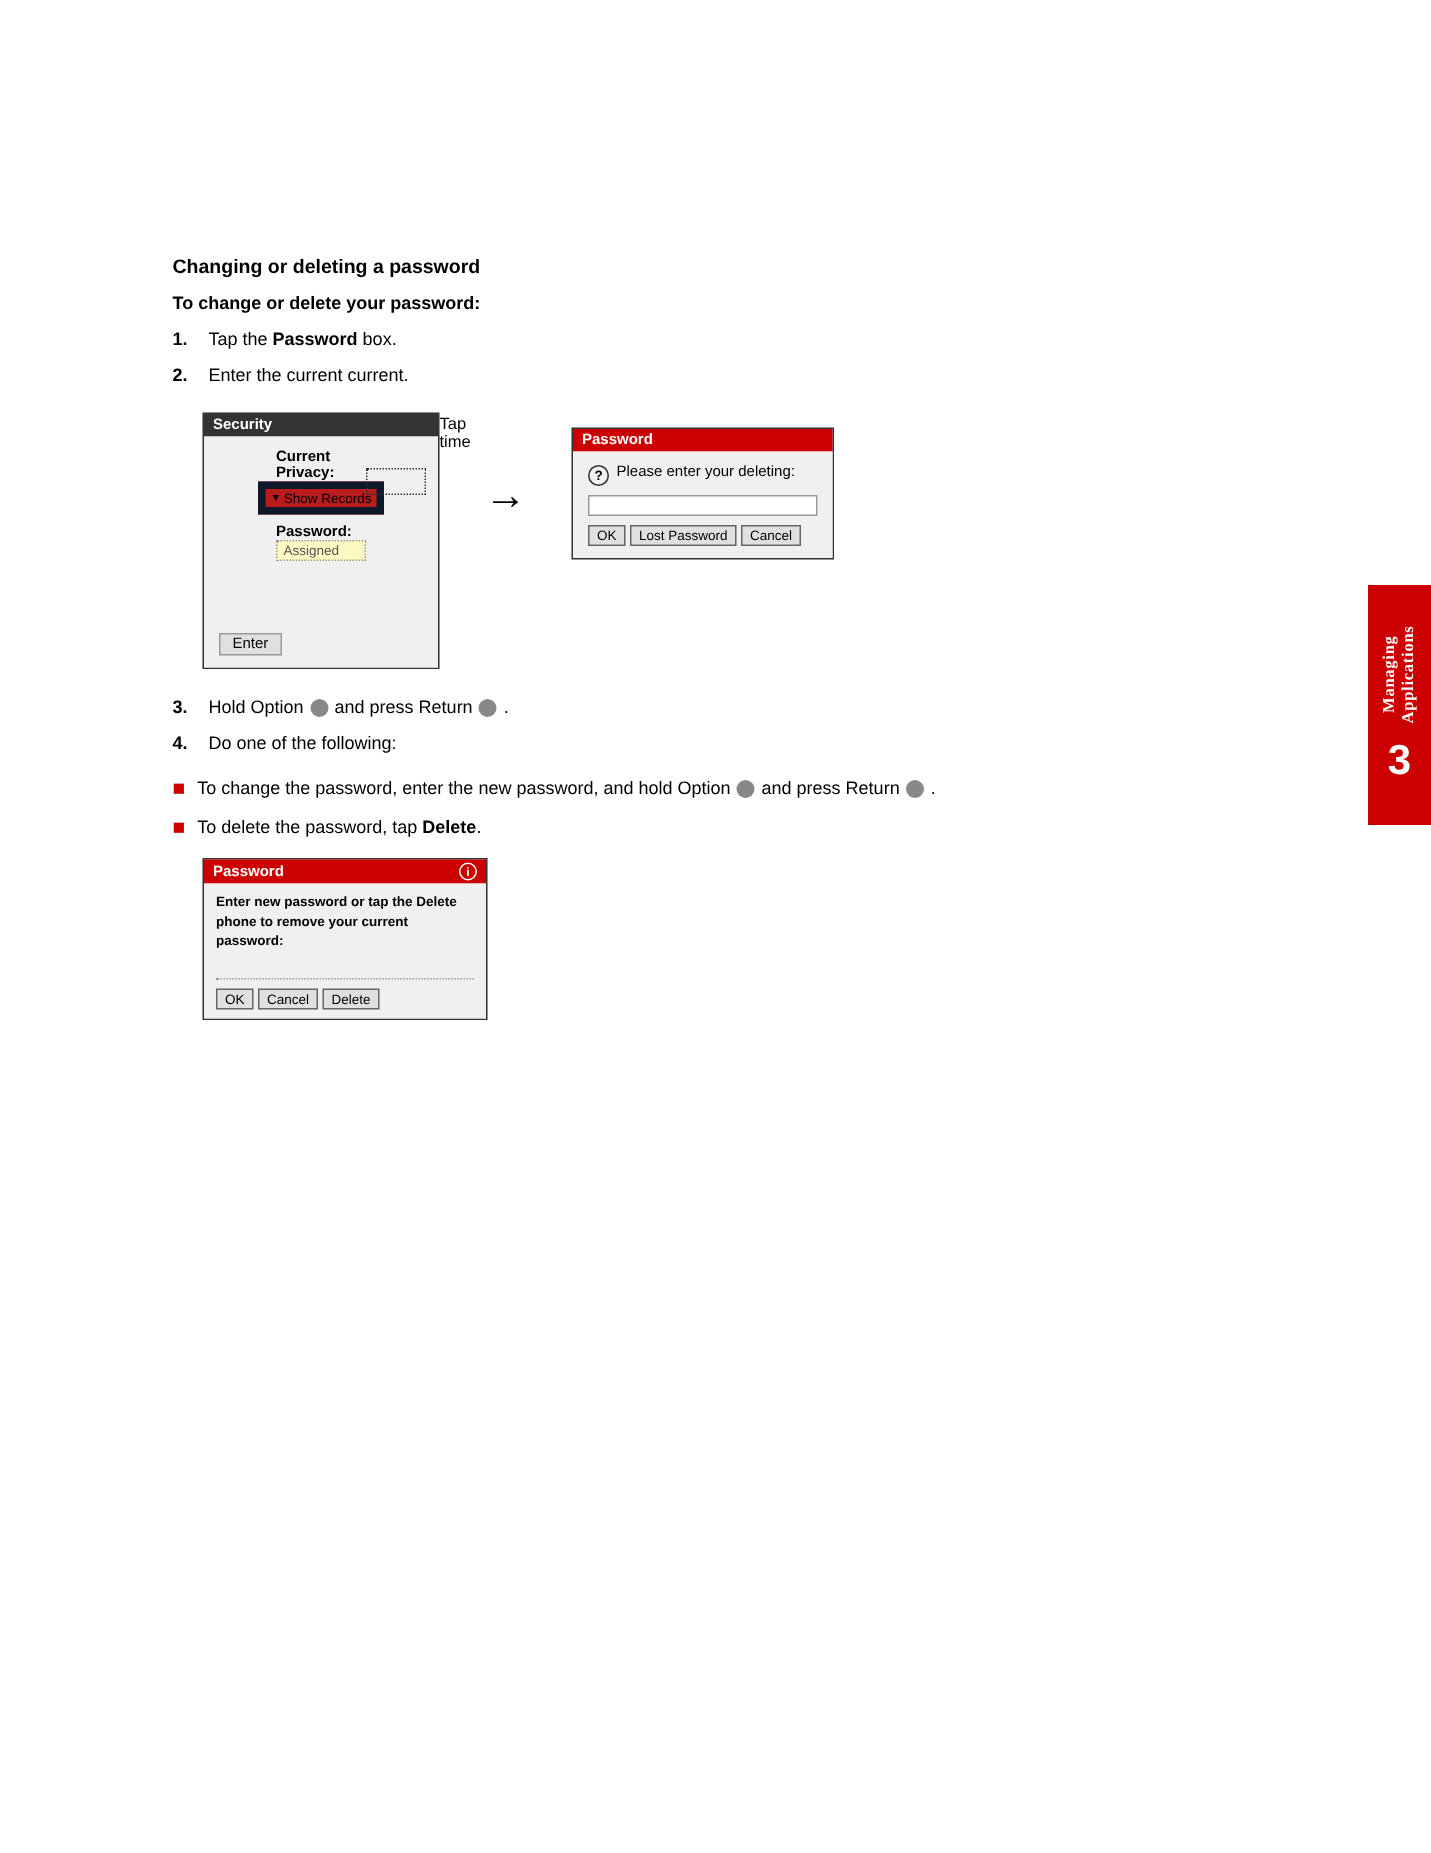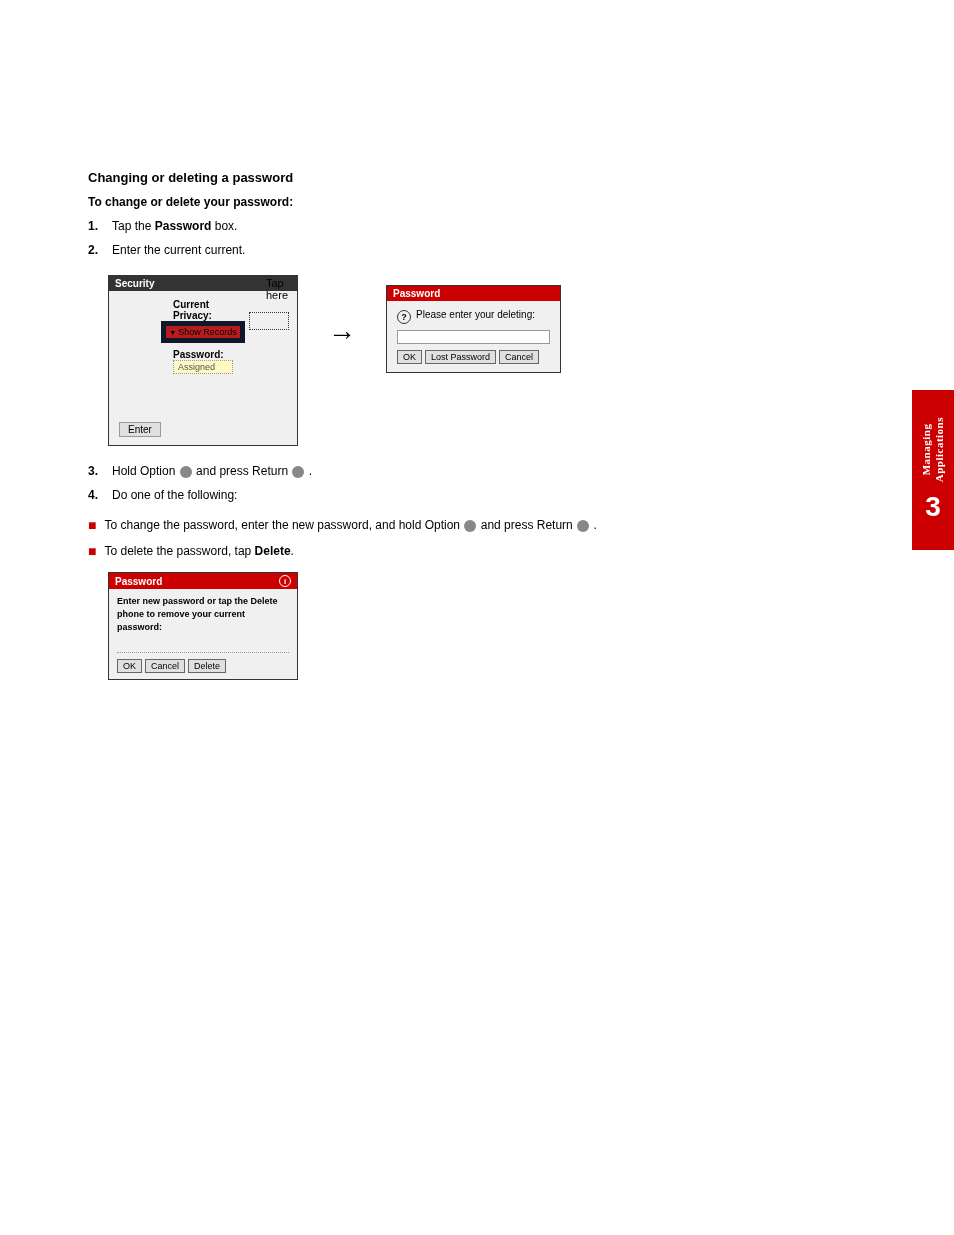--- a/index.html
+++ b/index.html
@@ -49,21 +49,21 @@
 
     .red-tab-number {
       color: #ffffff;
       font-size: 28px;
       font-weight: bold;
       font-family: Arial, sans-serif;
     }
 
     
     .main-content {
-      margin-left: 88px;
+      margin-left: 115px;
       margin-right: 70px;
       margin-top: 170px;
       padding-right: 20px;
     }
 
     .section-heading {
       font-size: 13px;
       font-weight: bold;
       margin-bottom: 10px;
       font-family: Arial, sans-serif;
@@ -114,21 +114,21 @@
       display: flex;
       align-items: flex-start;
       margin: 16px 0 16px 20px;
       gap: 30px;
       position: relative;
     }
 
     
     .security-dialog {
       border: 1px solid #333;
-      width: 190px;
+      width: 158px;
       font-family: Arial, sans-serif;
       font-size: 10px;
       background: #f0f0f0;
       position: relative;
     }
 
     .security-dialog .title-bar {
       background: #333;
       color: #fff;
       padding: 2px 6px;
@@ -428,21 +428,21 @@
               </div>
             </div>
 
             <div class="tap-target"></div>
             <div style="margin-top: 40px;">
               <span class="help-btn" style="border: 1px solid #999; padding: 1px 8px; font-size: 10px; background: #e0e0e0; cursor: pointer; font-family: Arial, sans-serif;">Enter</span>
             </div>
           </div>
         </div>
 
-        <div class="tap-annotation">Tap here</div>
+        <div class="tap-annotation">Tap time</div>
       </div>
 
       <div class="arrow-container">
         <span class="arrow">→</span>
       </div>
 
       <div class="password-dialog">
         <div class="title-bar">Password</div>
         <div class="content">
           <div class="question-row">

